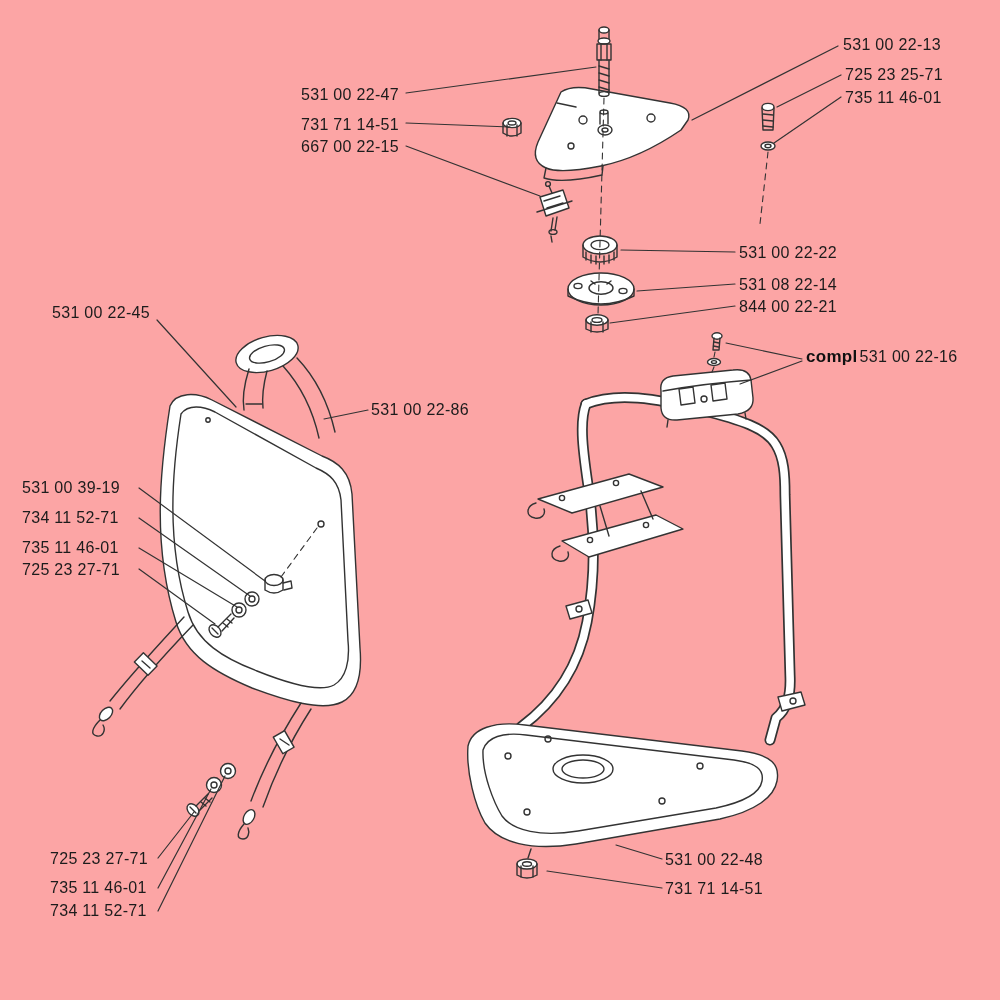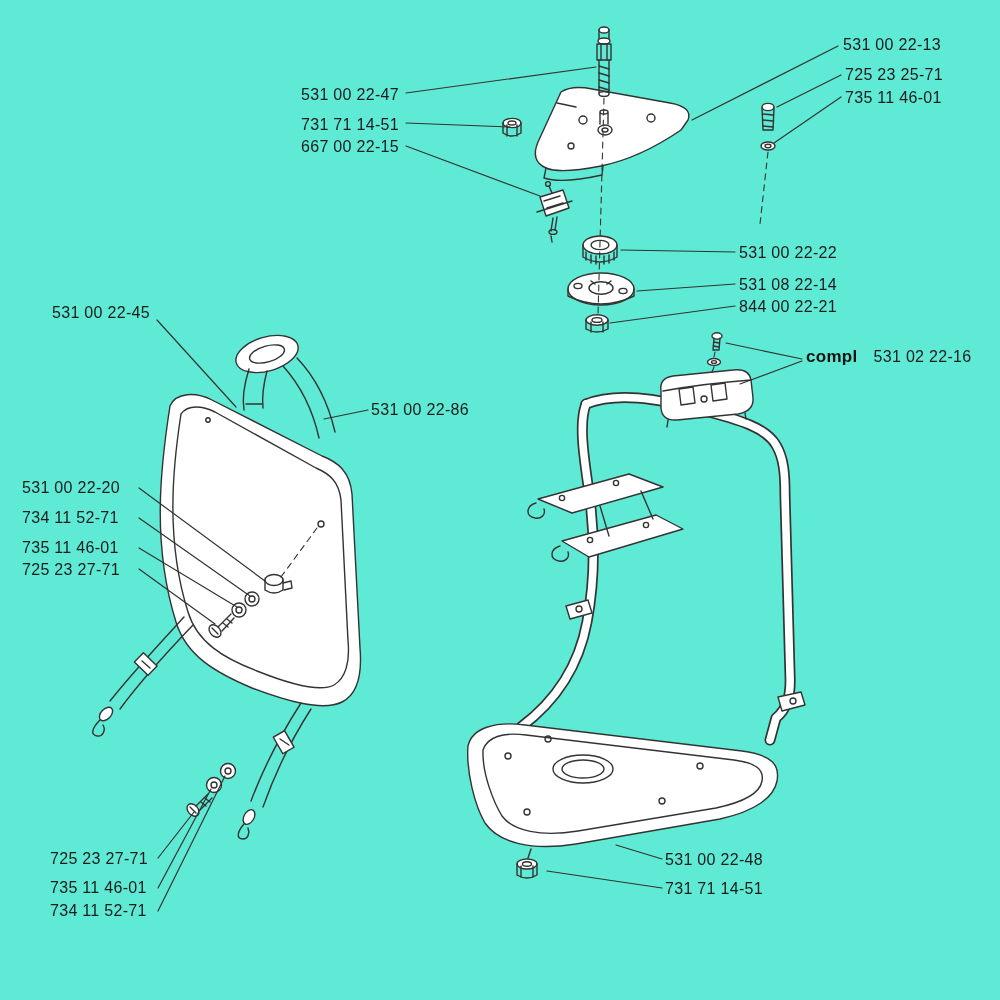--- a/index.html
+++ b/index.html
@@ -1,22 +1,22 @@
 <!DOCTYPE html>
 <html><head>
 <meta charset="utf-8">
 <style>
   *{margin:0;padding:0;box-sizing:border-box}
   html,body{width:1000px;height:1000px;background:#fff}
   body{font-family:"Liberation Sans",sans-serif;position:relative;overflow:hidden}
-  .stage{position:relative;width:1000px;height:1000px;background:#5eead4}
+  .stage{position:relative;width:1000px;height:1000px;background:#fca5a5}
   svg.art{position:absolute;left:0;top:0}
   .labels{position:absolute;left:0;top:0;width:1000px;height:1000px;pointer-events:none}
   .lbl{position:absolute;font-size:16px;color:#1c1c1c;letter-spacing:.3px;white-space:nowrap;line-height:18px}
-  .compl-row{display:flex;align-items:flex-end;gap:16px}
+  .compl-row{display:flex;align-items:flex-end;gap:2px}
   .compl{font-weight:bold;font-size:17px;color:#111}
 </style>
 </head>
 <body>
 
 <div class="stage">
 
 <svg class="art" width="1000" height="1000" viewBox="0 0 1000 1000">
   <g fill="none" stroke="#333" stroke-width="1.4" stroke-linecap="round" stroke-linejoin="round">
 
@@ -247,25 +247,25 @@
   <div class="lbl" style="left:845px;top:66px">725 23 25-71</div>
   <div class="lbl" style="left:845px;top:89px">735 11 46-01</div>
   <div class="lbl" style="left:301px;top:86px">531 00 22-47</div>
   <div class="lbl" style="left:301px;top:116px">731 71 14-51</div>
   <div class="lbl" style="left:301px;top:138px">667 00 22-15</div>
   <div class="lbl" style="left:739px;top:244px">531 00 22-22</div>
   <div class="lbl" style="left:739px;top:276px">531 08 22-14</div>
   <div class="lbl" style="left:739px;top:298px">844 00 22-21</div>
   <div class="lbl compl-row" style="left:806px;top:348px">
     <span class="compl">compl</span>
-    <span>531 02 22-16</span>
+    <span>531 00 22-16</span>
   </div>
   <div class="lbl" style="left:52px;top:304px">531 00 22-45</div>
   <div class="lbl" style="left:371px;top:401px">531 00 22-86</div>
-  <div class="lbl" style="left:22px;top:479px">531 00 22-20</div>
+  <div class="lbl" style="left:22px;top:479px">531 00 39-19</div>
   <div class="lbl" style="left:22px;top:509px">734 11 52-71</div>
   <div class="lbl" style="left:22px;top:539px">735 11 46-01</div>
   <div class="lbl" style="left:22px;top:561px">725 23 27-71</div>
   <div class="lbl" style="left:50px;top:850px">725 23 27-71</div>
   <div class="lbl" style="left:50px;top:879px">735 11 46-01</div>
   <div class="lbl" style="left:50px;top:902px">734 11 52-71</div>
   <div class="lbl" style="left:665px;top:851px">531 00 22-48</div>
   <div class="lbl" style="left:665px;top:880px">731 71 14-51</div>
 </div>
 

